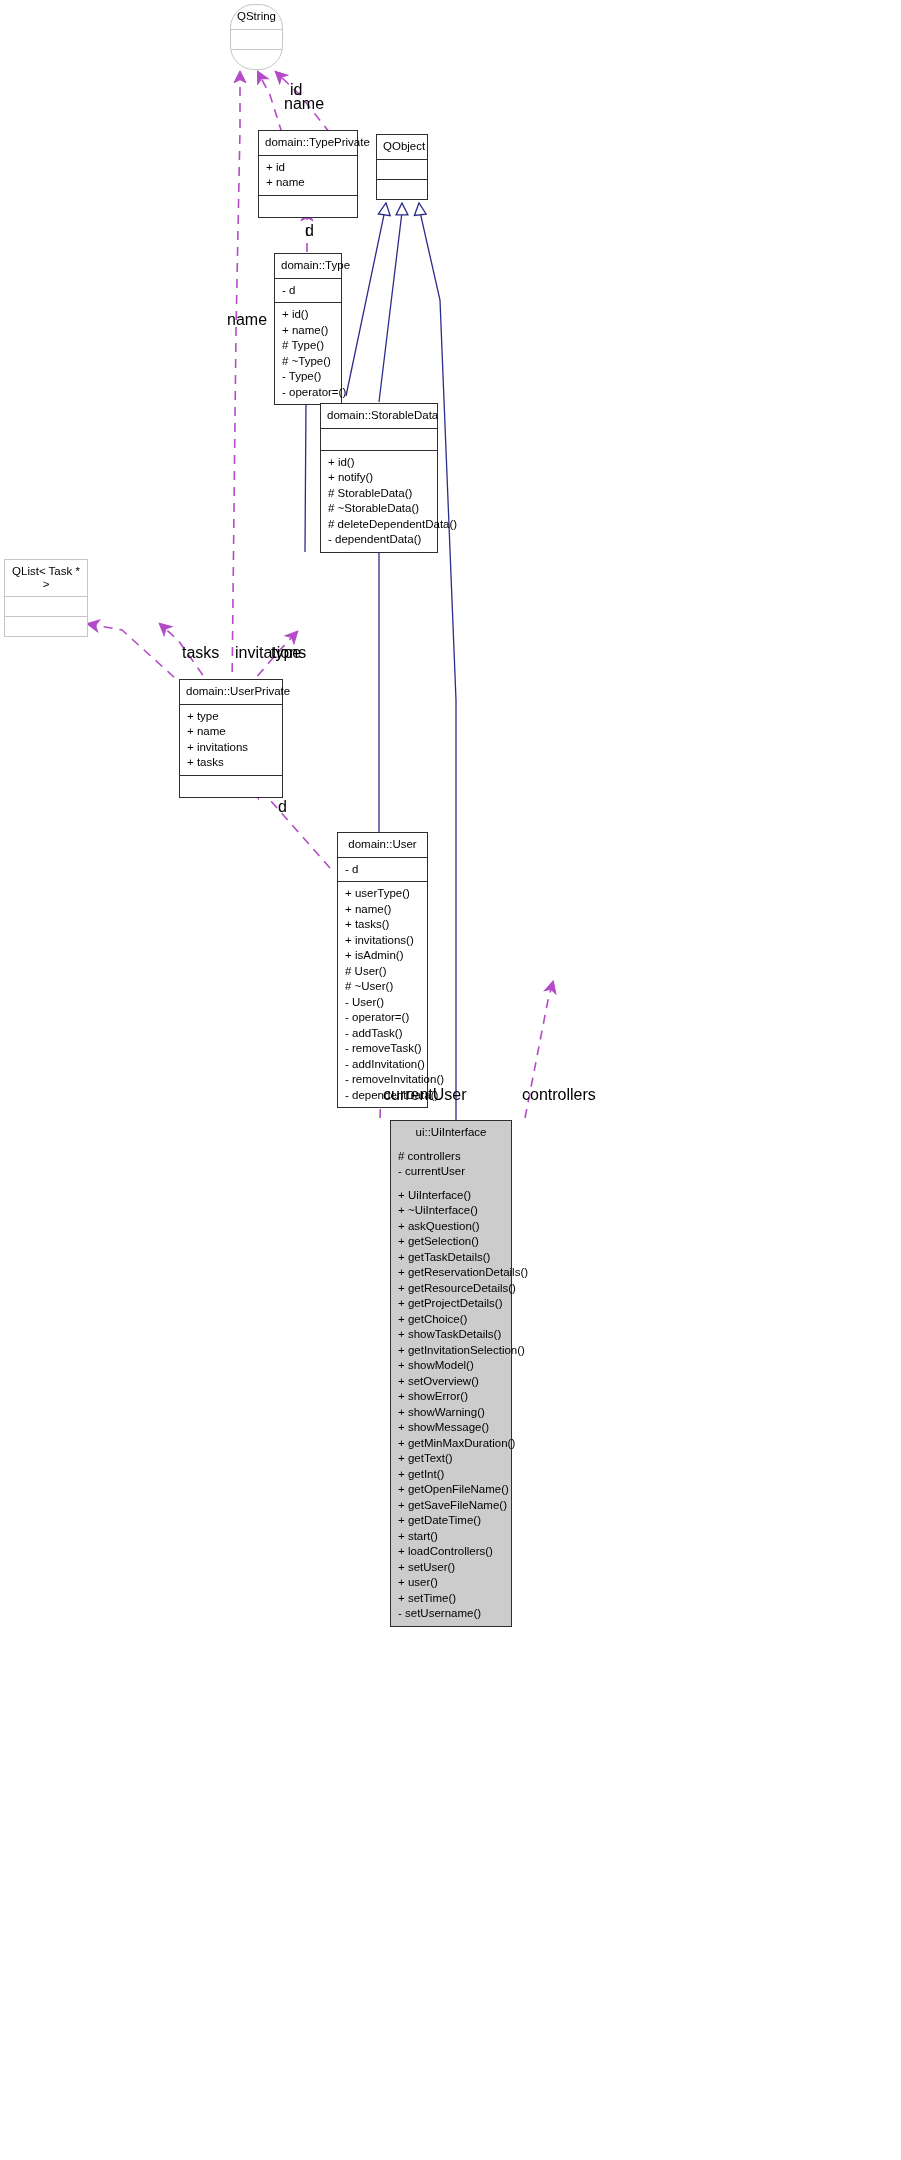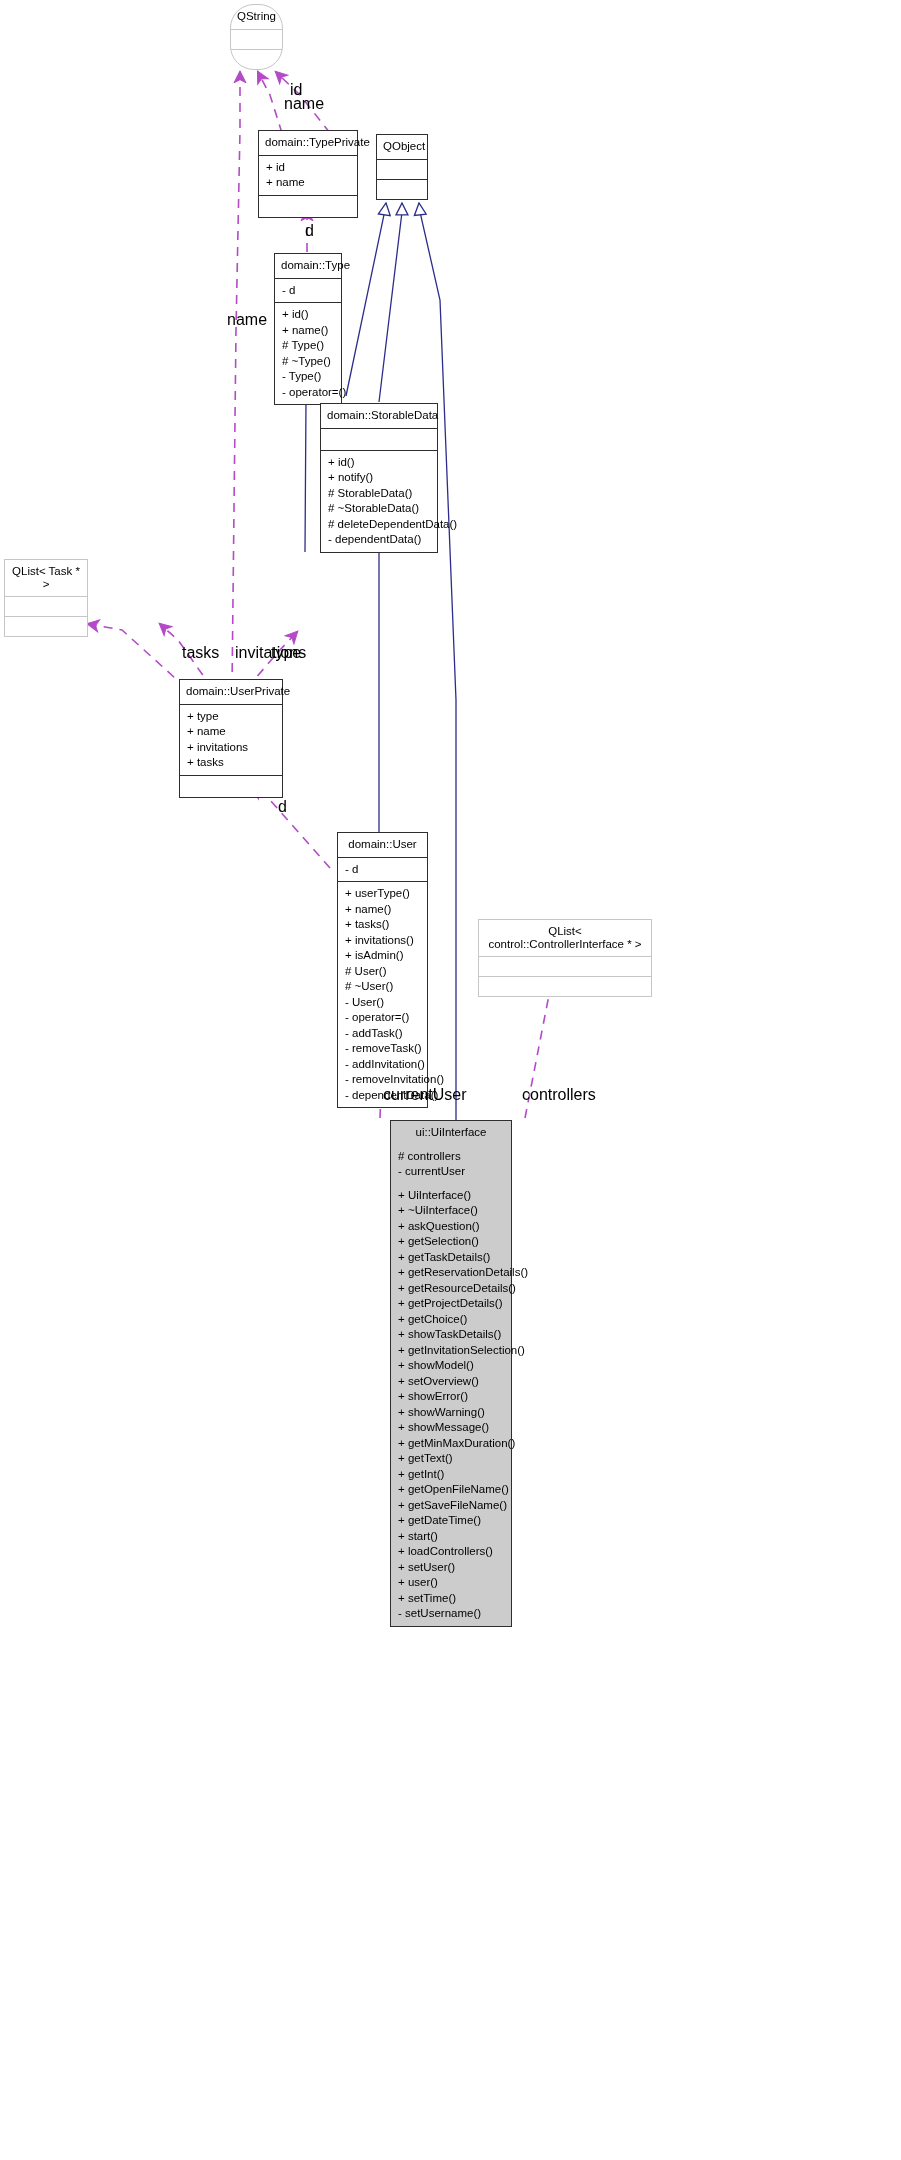--- a/index.html
+++ b/index.html
@@ -204,25 +204,20 @@
       <div class="row">- User()</div>
       <div class="row">- operator=()</div>
       <div class="row">- addTask()</div>
       <div class="row">- removeTask()</div>
       <div class="row">- addInvitation()</div>
       <div class="row">- removeInvitation()</div>
       <div class="row">- dependentData()</div>
     </div>
   </div>
 
-  <div class="node light" style="left:478px; top:919px; width:174px;">
-    <div class="compartment title">QList&lt; control::ControllerInterface * &gt;</div>
-    <div class="compartment sep emptybox-sm"></div>
-    <div class="compartment sep emptybox-sm"></div>
-  </div>
 
   <div class="node focus" style="left:390px; top:1120px; width:122px;">
     <div class="compartment title">ui::UiInterface</div>
     <div class="compartment sep body">
       <div class="row"># controllers</div>
       <div class="row">- currentUser</div>
     </div>
     <div class="compartment sep body">
       <div class="row">+ UiInterface()</div>
       <div class="row">+ ~UiInterface()</div>

